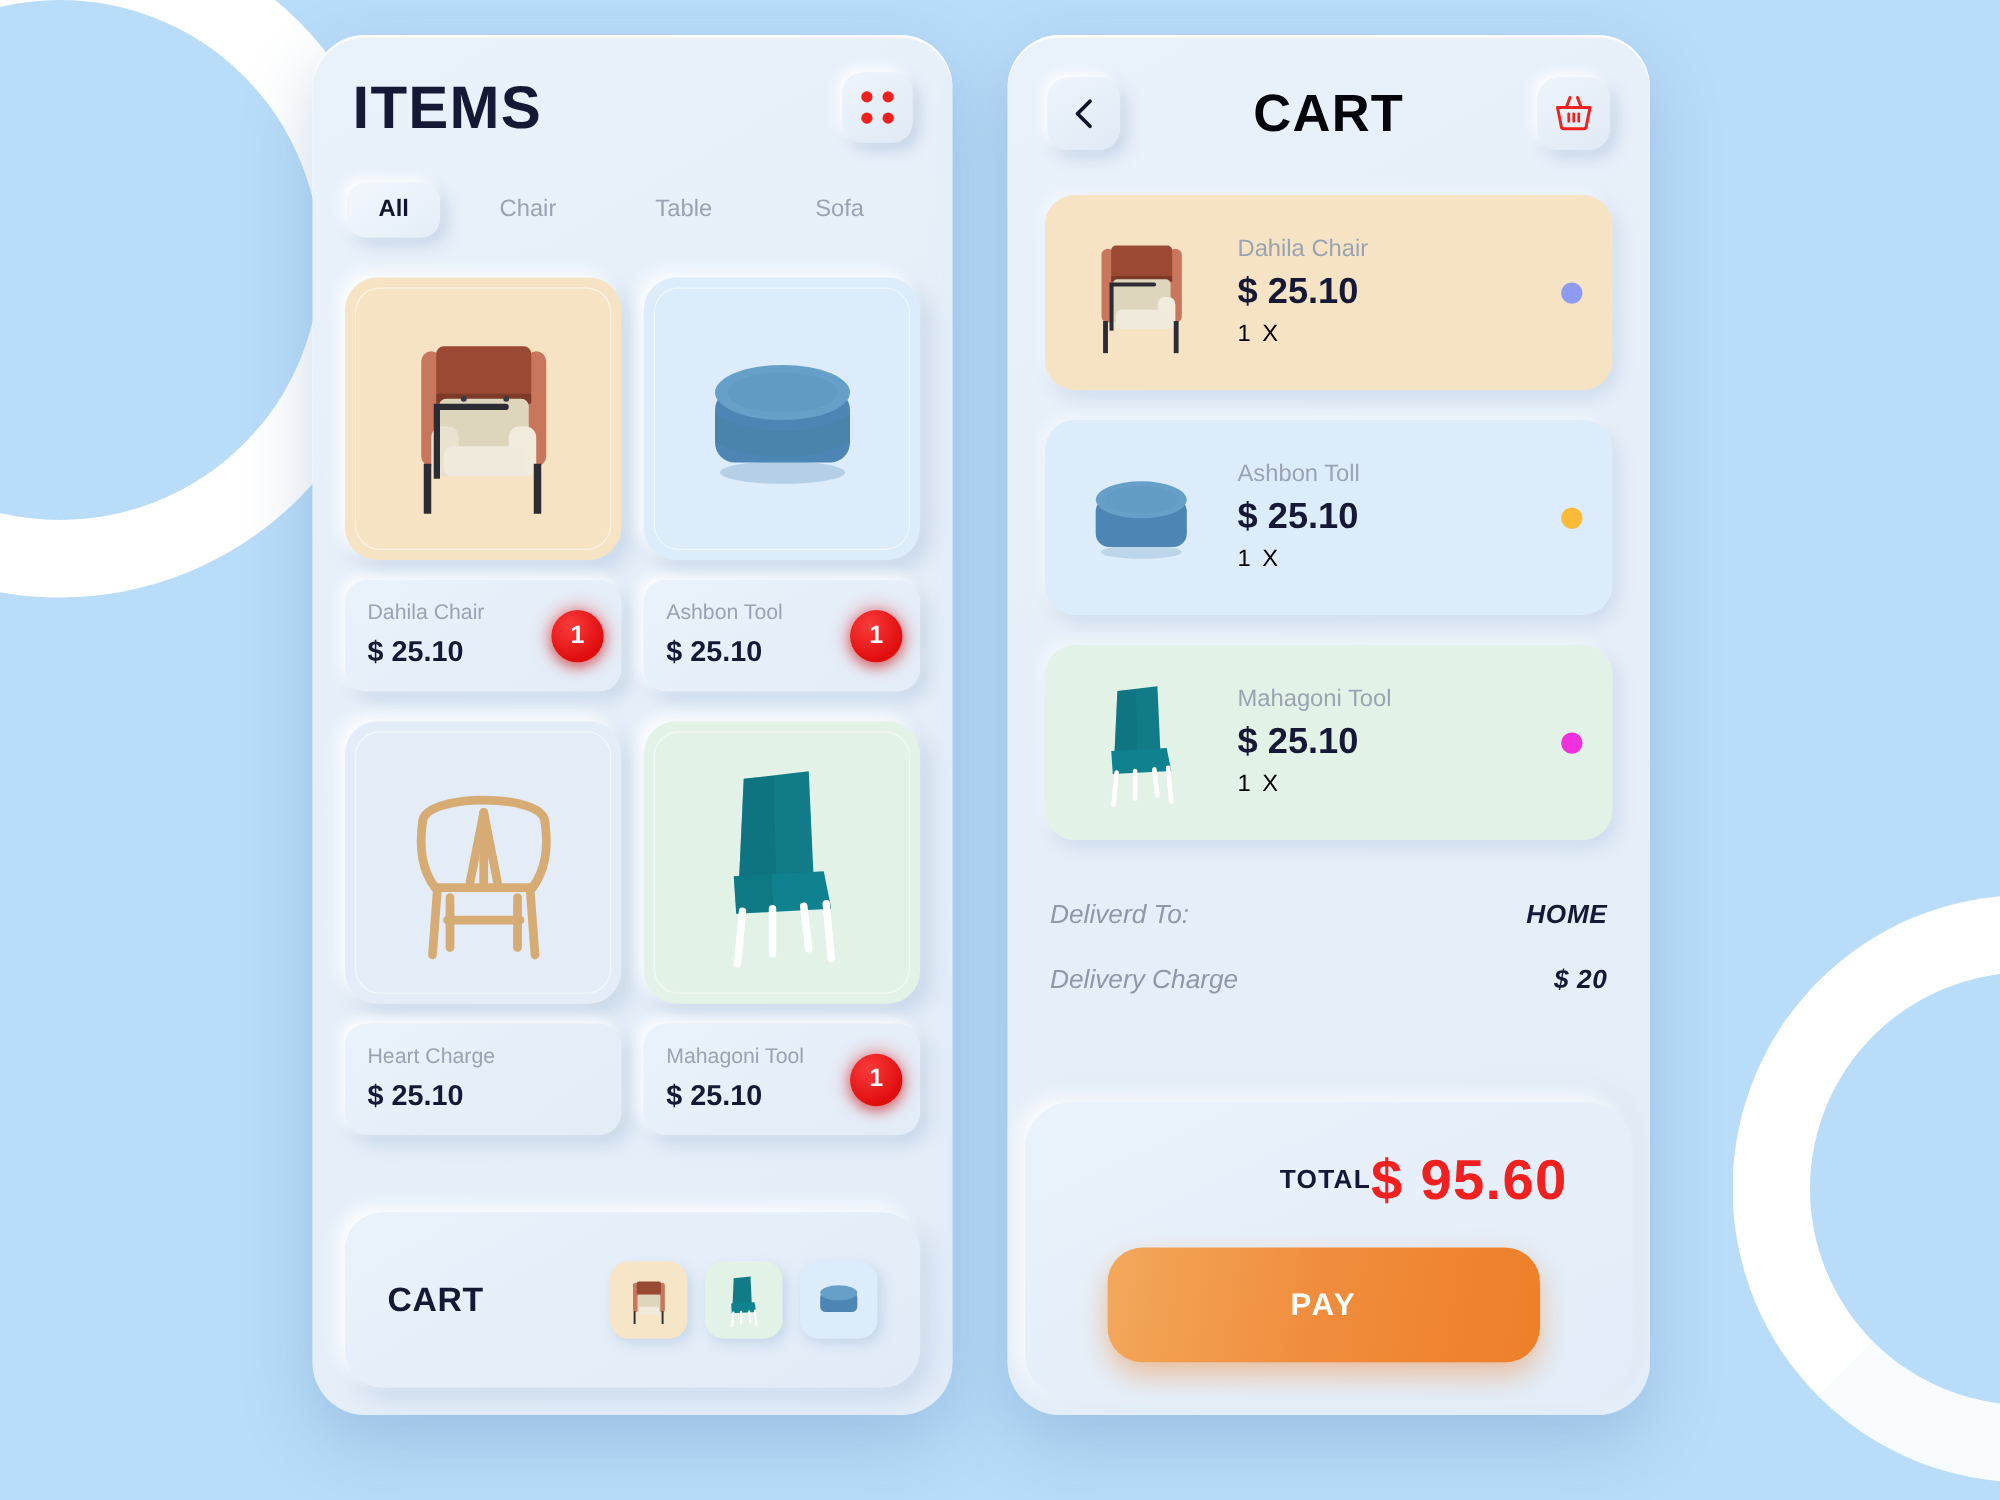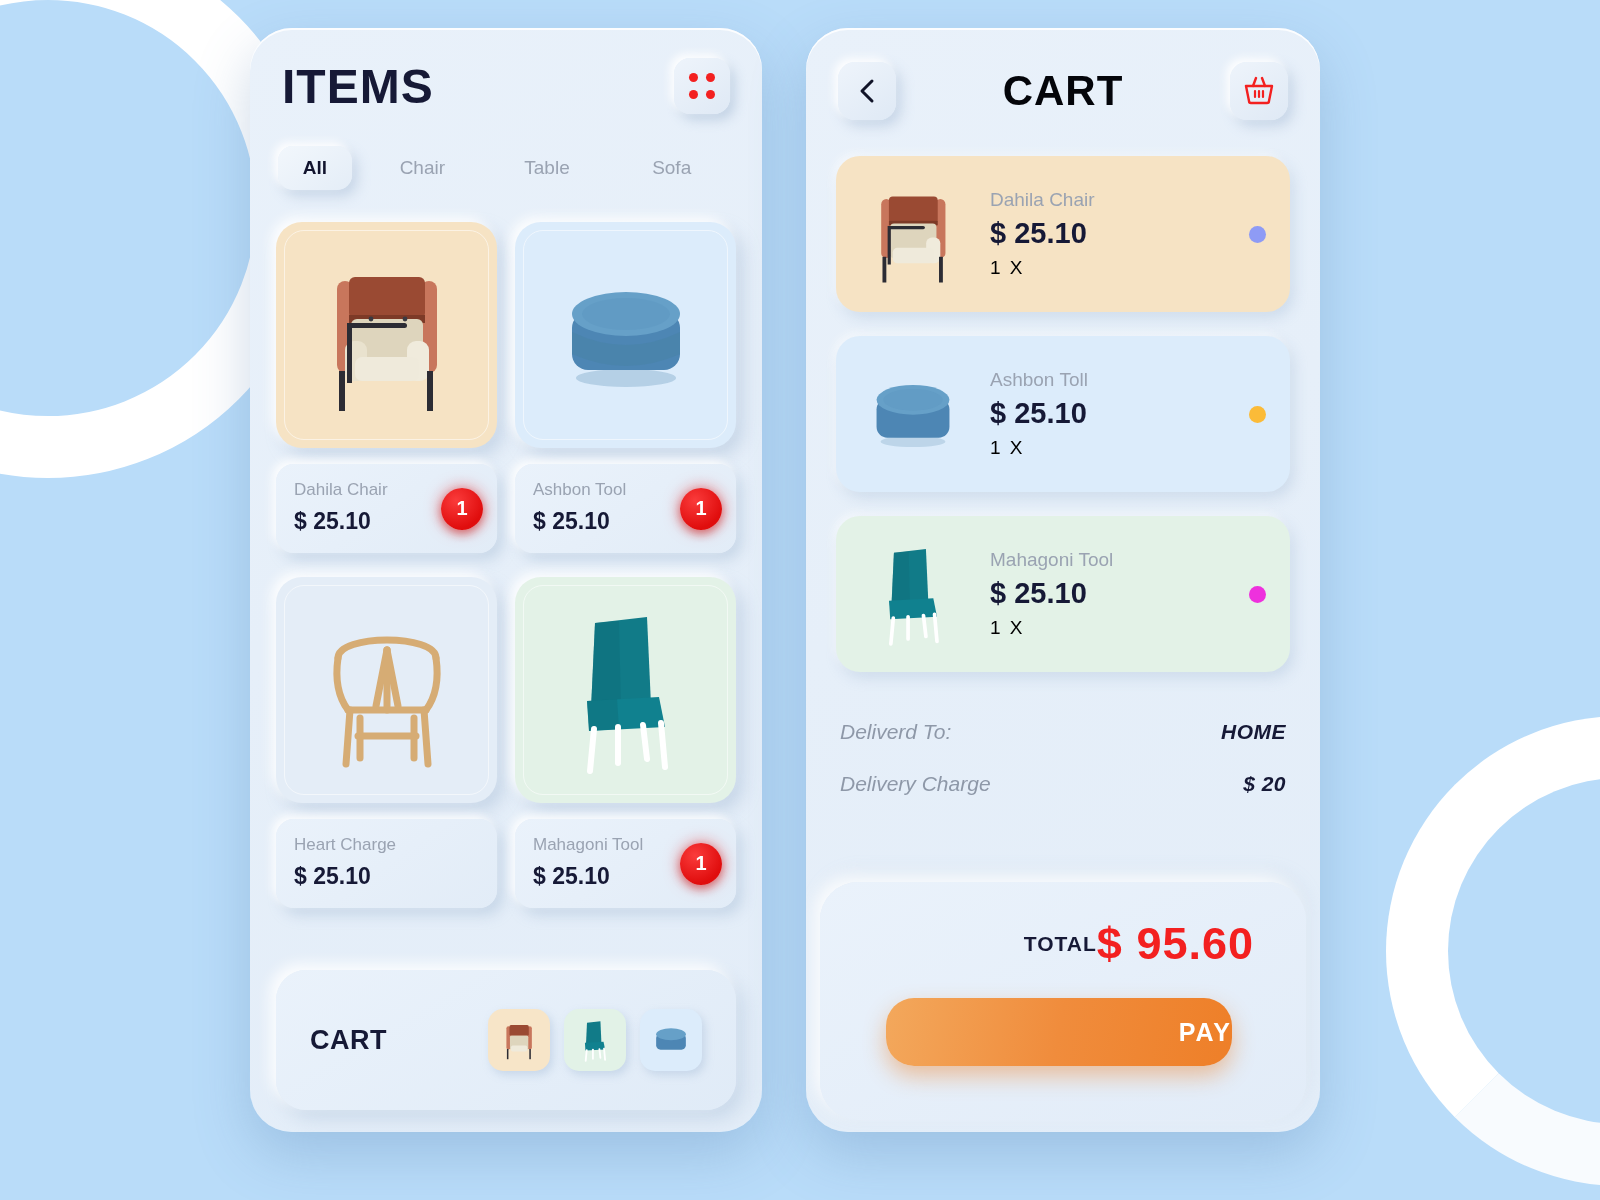--- a/index.html
+++ b/index.html
@@ -208,28 +208,27 @@
     background: linear-gradient(155deg,#eaf2fb,#e2ecf8);
     box-shadow: -7px -7px 16px rgba(255,255,255,.85),
                  0 -8px 20px rgba(150,175,205,.18);
     padding: 36px 52px 0 44px;
   }
   .total-line { display: flex; align-items: center; justify-content: flex-end; }
   .total-label { font-size: 21px; font-weight: bold; color: #161936; letter-spacing: 1px; }
   .total-value { font-size: 45px; font-weight: bold; color: #f32020; letter-spacing: 1px; }
   .pay-btn {
     margin: 28px auto 0 auto;
-    width: 346px; height: 68px;
+    width: 346px; height: 92px;
     border-radius: 28px; border: none;
     background: linear-gradient(100deg,#f3a85c 0%, #f08c3c 50%, #ee7f28 100%);
     color: #fff; font-size: 25px; font-weight: bold; letter-spacing: 2px;
     font-family: "Liberation Sans", sans-serif;
     display: block; cursor: pointer;
     box-shadow: 0 10px 22px rgba(238,130,45,.45);
-    text-align: right;
   }
 </style>
 </head>
 <body>
 
 <div class="bg-ring" id="ring-left"></div>
 <div class="bg-ring" id="ring-right"></div>
 
 <div class="panel" id="panel-items">
 

